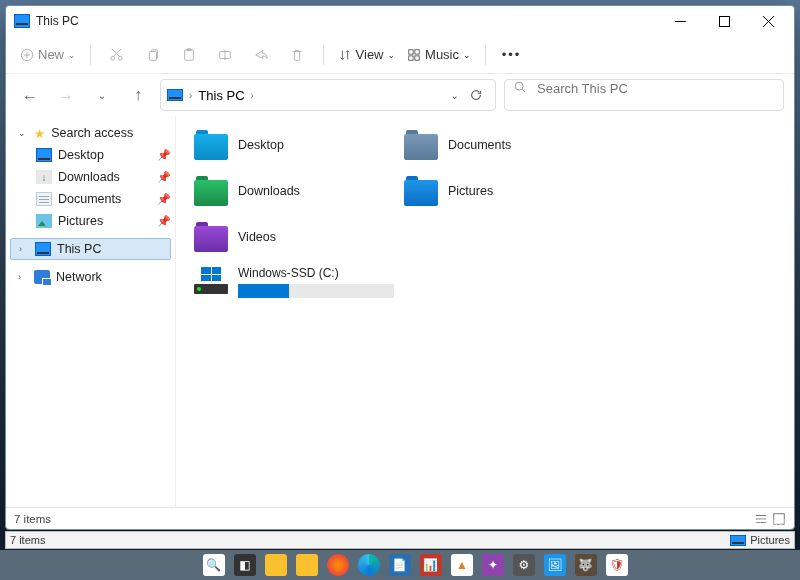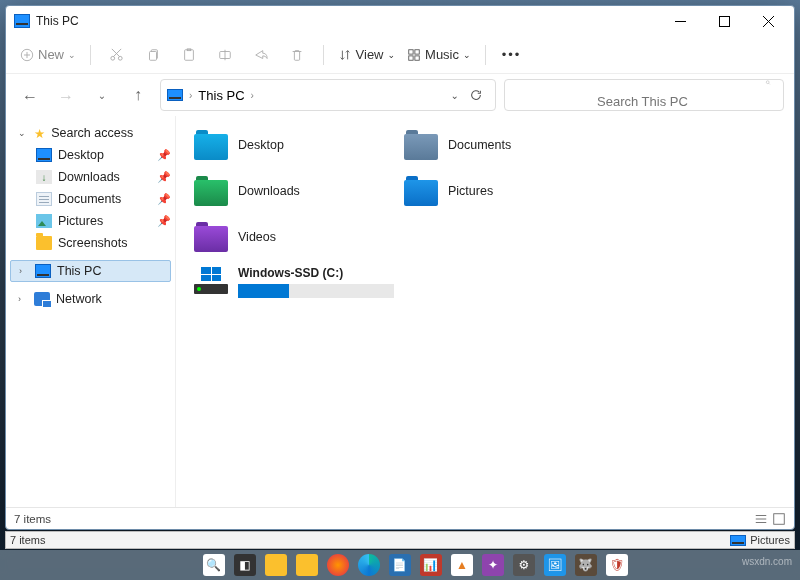--- a/index.html
+++ b/index.html
@@ -18,21 +18,21 @@
   .tbtn.enabled { color:#333; }
   .divider { width:1px; height:20px; background:#ddd; margin:0 6px; }
   .addr-row { height:42px; display:flex; align-items:center; padding:4px 10px; gap:8px; }
   .navarrow { width:28px; height:28px; display:flex; align-items:center; justify-content:center; color:#666; }
   .addr-bar { flex:1; height:32px; border:1px solid #ddd; border-radius:4px; display:flex; align-items:center; padding:0 6px; gap:6px; font-size:13px;}
   .addr-bar .pc-icon { width:16px; height:12px; background:#1e90ff; border:1px solid #0a60c0; position:relative;}
   .addr-bar .pc-icon::after{content:"";position:absolute;height:2px;left:1px;right:1px;bottom:1px;background:#333;}
   .addr-chevron{color:#888;font-size:10px;}
   .addr-spacer{flex:1;}
   .addr-end{color:#555; display:flex; gap:10px; align-items:center; padding-right:6px;}
-  .search-box { width:280px; height:32px; border:1px solid #ddd; border-radius:4px; display:flex; align-items:flex-end; padding:0 8px; color:#888; gap:8px; font-size:13px;flex-direction:column;}
+  .search-box { width:280px; height:32px; border:1px solid #ddd; border-radius:4px; display:flex; align-items:flex-start; padding:0 8px; color:#888; gap:8px; font-size:13px;}
   .search-box input { border:none; outline:none; flex:1; font-size:13px; color:#333; }
   .body { flex:1; display:flex; overflow:hidden; }
   .sidebar { width:170px; border-right:1px solid #eee; padding:6px 0; font-size:12.5px; color:#222; }
   .side-item { height:22px; display:flex; align-items:center; padding:0 4px 0 12px; gap:6px; position:relative;}
   .side-item.sub { padding-left:30px; }
   .side-item.sub .pin { margin-left:auto; color:#999; font-size:11px; }
   .side-item.active { background:#d6e8f7; border:1px solid #99c2e6; border-radius:2px; margin:0 4px; padding-left:8px;}
   .side-chevron{font-size:9px;color:#555;width:10px;}
   .star{color:#fbc02d;}
   .ic { width:16px; height:14px; flex:0 0 16px; position:relative;}
@@ -55,33 +55,33 @@
   .f-music::before{background:#d8541e;} .f-music::after{background:linear-gradient(180deg,#f07a3a,#d8541e);}
   .f-video::before{background:#6a2ea5;} .f-video::after{background:linear-gradient(180deg,#9a4ad8,#6a2ea5);}
   .glyph{position:absolute;inset:6px 4px 2px 4px;display:flex;align-items:center;justify-content:center;color:#fff;font-weight:bold;font-size:14px;}
   .f-doc .glyph{font-size:10px;letter-spacing:-1px;}
   .drive-item{width:200px;display:flex;gap:10px;align-items:flex-start;}
   .drive-icon{width:34px;height:30px;flex:0 0 34px;position:relative;}
   .drive-icon .win{position:absolute;top:0;left:6px;width:22px;height:16px;background:#fff;display:grid;grid-template-columns:1fr 1fr;grid-template-rows:1fr 1fr;gap:1px;padding:1px;}
   .drive-icon .win div{background:#0078d4;}
   .drive-icon .bar{position:absolute;bottom:2px;left:0;right:0;height:10px;background:#333;border-radius:1px;}
   .drive-icon .bar::before{content:"";position:absolute;left:3px;top:3px;width:4px;height:4px;background:#0f0;border-radius:50%;}
-  .drive-info{flex:1;font-size:12px;font-weight:bold;}
+  .drive-info{flex:1;font-size:12px;}
   .drive-name{color:#222;margin-bottom:4px;}
   .drive-track{height:14px;background:#e8e8e8;position:relative;margin-bottom:2px;}
   .drive-fill{position:absolute;left:0;top:0;bottom:0;background:#0078d4;}
   .drive-free{color:#888;font-size:11px;}
   .statusbar{height:22px;border-top:1px solid #e6e6e6;display:flex;align-items:center;padding:0 8px;font-size:11.5px;color:#444;}
   .statusbar .viewsw{margin-left:auto;display:flex;gap:4px;align-items:center;}
   .outer-status{position:absolute;left:5px;top:531px;width:790px;height:18px;background:#f3f3f3;border:1px solid #bbb;display:flex;align-items:center;font-size:11px;padding:0 4px;color:#333;}
   .outer-status .right{margin-left:auto;display:flex;align-items:center;gap:4px;}
   .taskbar{position:absolute;left:0;bottom:0;width:800px;height:30px;background:rgba(140,160,175,.6);backdrop-filter:blur(4px);display:flex;align-items:center;justify-content:center;gap:1px;}
   .taskbar .tb{width:30px;height:26px;display:flex;align-items:center;justify-content:center;}
   .taskbar .tb .sq{width:22px;height:22px;border-radius:3px;display:flex;align-items:center;justify-content:center;color:#fff;font-size:12px;}
-  .watermark{position:absolute;right:8px;top:516px;font-size:10px;color:rgba(255,255,255,.5);pointer-events:none;margin-top:40px;}
+  .watermark{position:absolute;right:8px;top:516px;font-size:10px;color:rgba(255,255,255,.5);pointer-events:none;}
 </style>
 </head>
 <body>
 
 <div class="desktop-bg"></div>
 
 <div class="window">
 
   <div class="titlebar">
     <div class="title-icon"></div>
@@ -224,24 +224,20 @@
       <div class="side-item sub">
           <span class="ic doc"></span>
           <span>Documents</span>
           <span class="pin">📌</span>
         </div>
       <div class="side-item sub">
           <span class="ic pic"></span>
           <span>Pictures</span>
           <span class="pin">📌</span>
         </div>
-      <div class="side-item sub">
-          <span class="ic folder"></span>
-          <span>Screenshots</span>
-        </div>
       <div style="height:6px;"></div>
       <div class="side-item active">
         <span class="side-chevron">›</span>
         <span class="ic monitor"></span>
         <span>This PC</span>
       </div>
       <div style="height:6px;"></div>
       <div class="side-item">
         <span class="side-chevron">›</span>
         <span class="ic net"></span>

